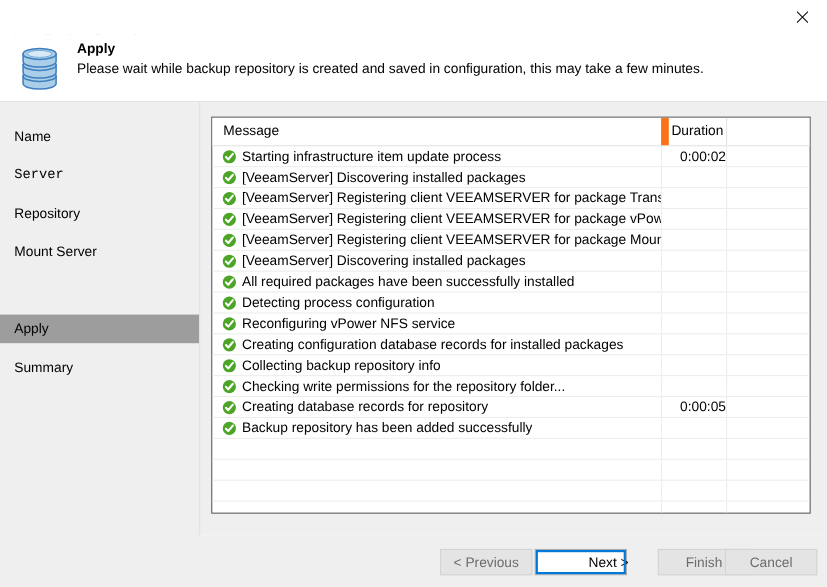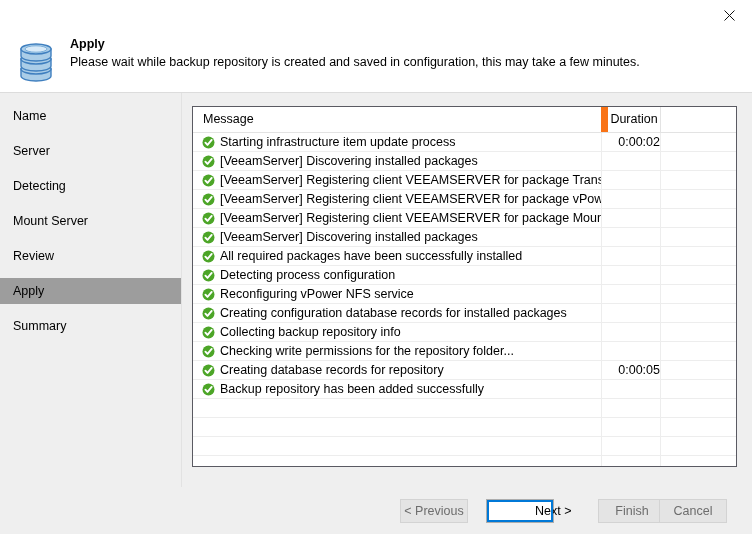--- a/index.html
+++ b/index.html
@@ -82,21 +82,21 @@
 
   
   #body-area {
     position: absolute;
     left: 0; top: 93px;
     width: 752px; height: 394px;
     background: #efefef;
   }
   #sidebar {
     position: absolute;
-    left: 0; top: 0;
+    left: 0; top: 8px;
     width: 181px; height: 394px;
     background: #efefef;
   }
   #sidebar-divider {
     position: absolute;
     left: 181px; top: 0;
     width: 1px; height: 394px;
     background: #e2e2e2;
   }
   .nav-item {
@@ -212,21 +212,21 @@
   
   #footer {
     position: absolute;
     left: 0; top: 487px;
     width: 752px; height: 47px;
     background: #efefef;
   }
   .wiz-button {
     position: absolute;
     top: 12px;
-    width: 68px; height: 24px;
+    width: 84px; height: 24px;
     font-family: "Liberation Sans", sans-serif;
     font-size: 12.5px;
     color: #6d6d6d;
     background: #e4e4e4;
     border: 1px solid #d3d3d3;
     box-sizing: border-box;
     padding: 0;
     cursor: default;
     white-space: nowrap;
   }
@@ -277,24 +277,23 @@
   </div>
   <div id="header-title">Apply</div>
   <div id="header-subtitle">Please wait while backup repository is created and saved in configuration, this may take a few minutes.</div>
 </div>
 <div id="header-rule"></div>
 
 <div id="body-area">
 
   <div id="sidebar">
       <div class="nav-item" style="top: 10px;">Name</div>
-      <div class="nav-item" style="top: 45px;">Server</div>
-      <div class="nav-item" style="top: 80px;">Detecting</div>
+      <div class="nav-item" style="top: 45px; font-family: Liberation Mono, monospace;">Server</div>
+      <div class="nav-item" style="top: 80px;">Repository</div>
       <div class="nav-item" style="top: 115px;">Mount Server</div>
-      <div class="nav-item" style="top: 150px;">Review</div>
       <div class="nav-item selected" style="top: 185px;">Apply</div>
       <div class="nav-item" style="top: 220px;">Summary</div>
     </div>
   <div id="sidebar-divider"></div>
 
   <div id="log-panel">
     <div id="log-header">
       <div class="hcell" id="hcell-message">Message</div>
       <div class="hcell" id="hcell-duration">Duration</div>
       <div class="hcell" id="hcell-spacer"></div>

